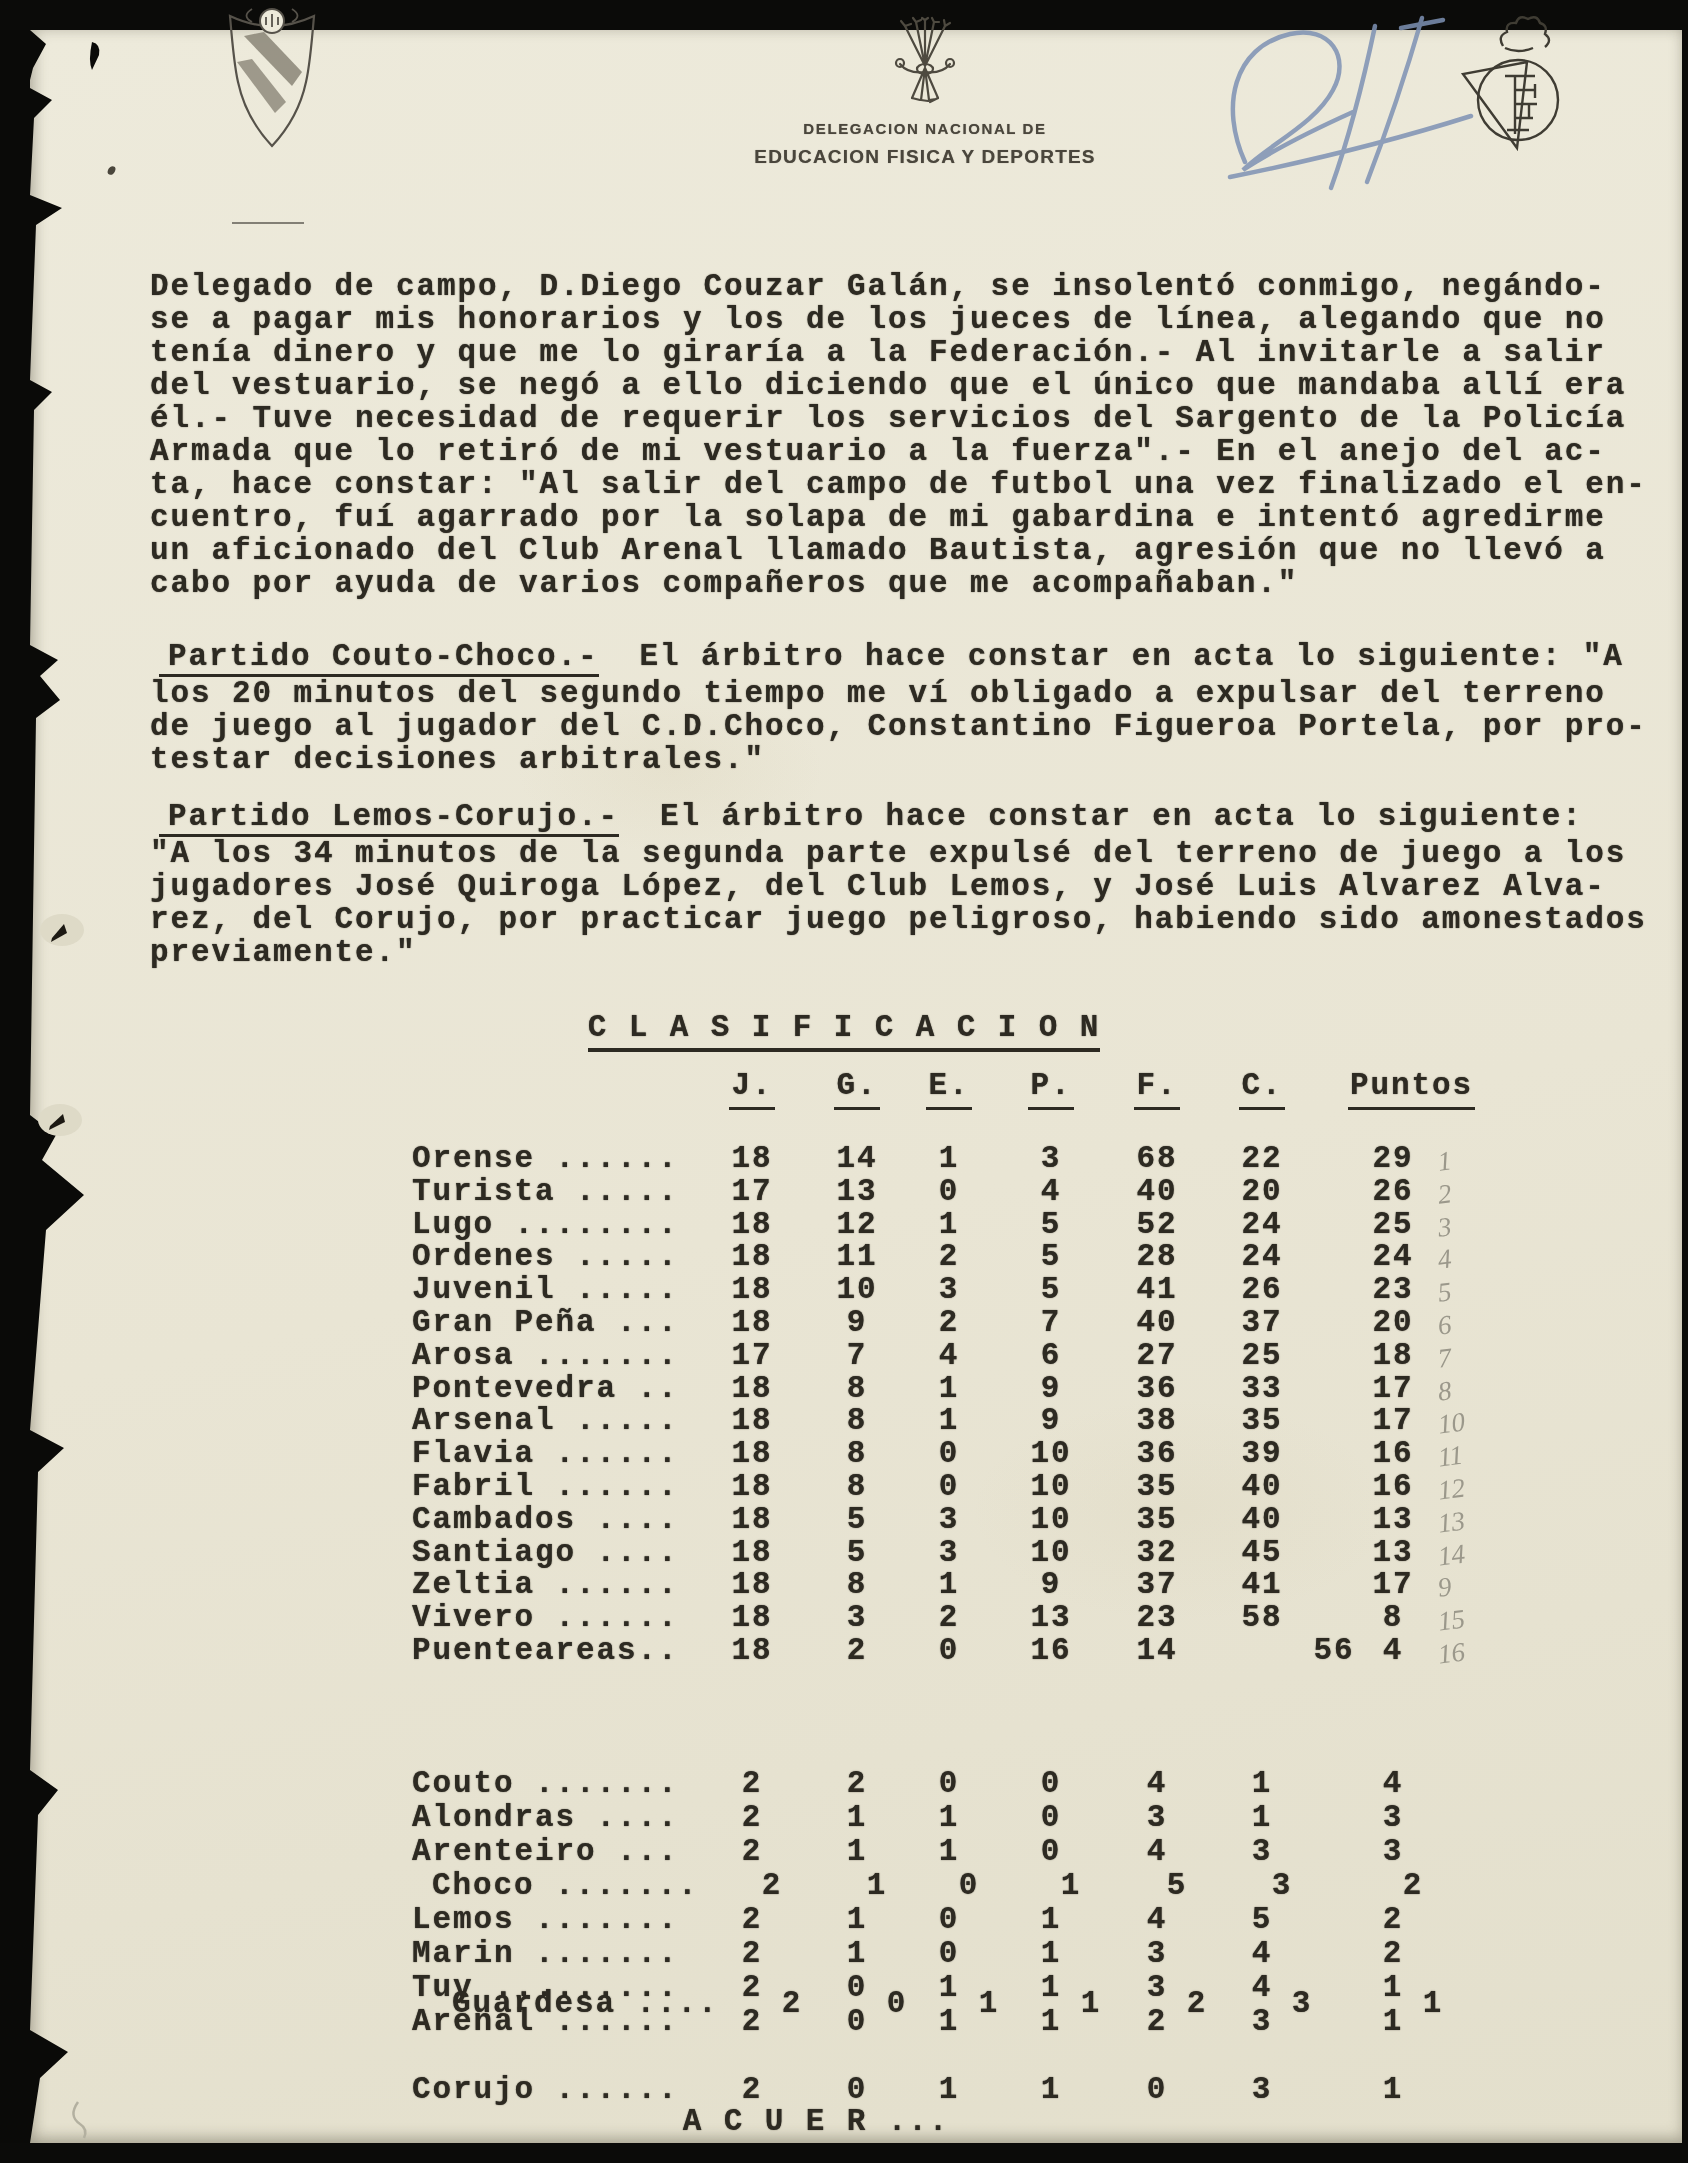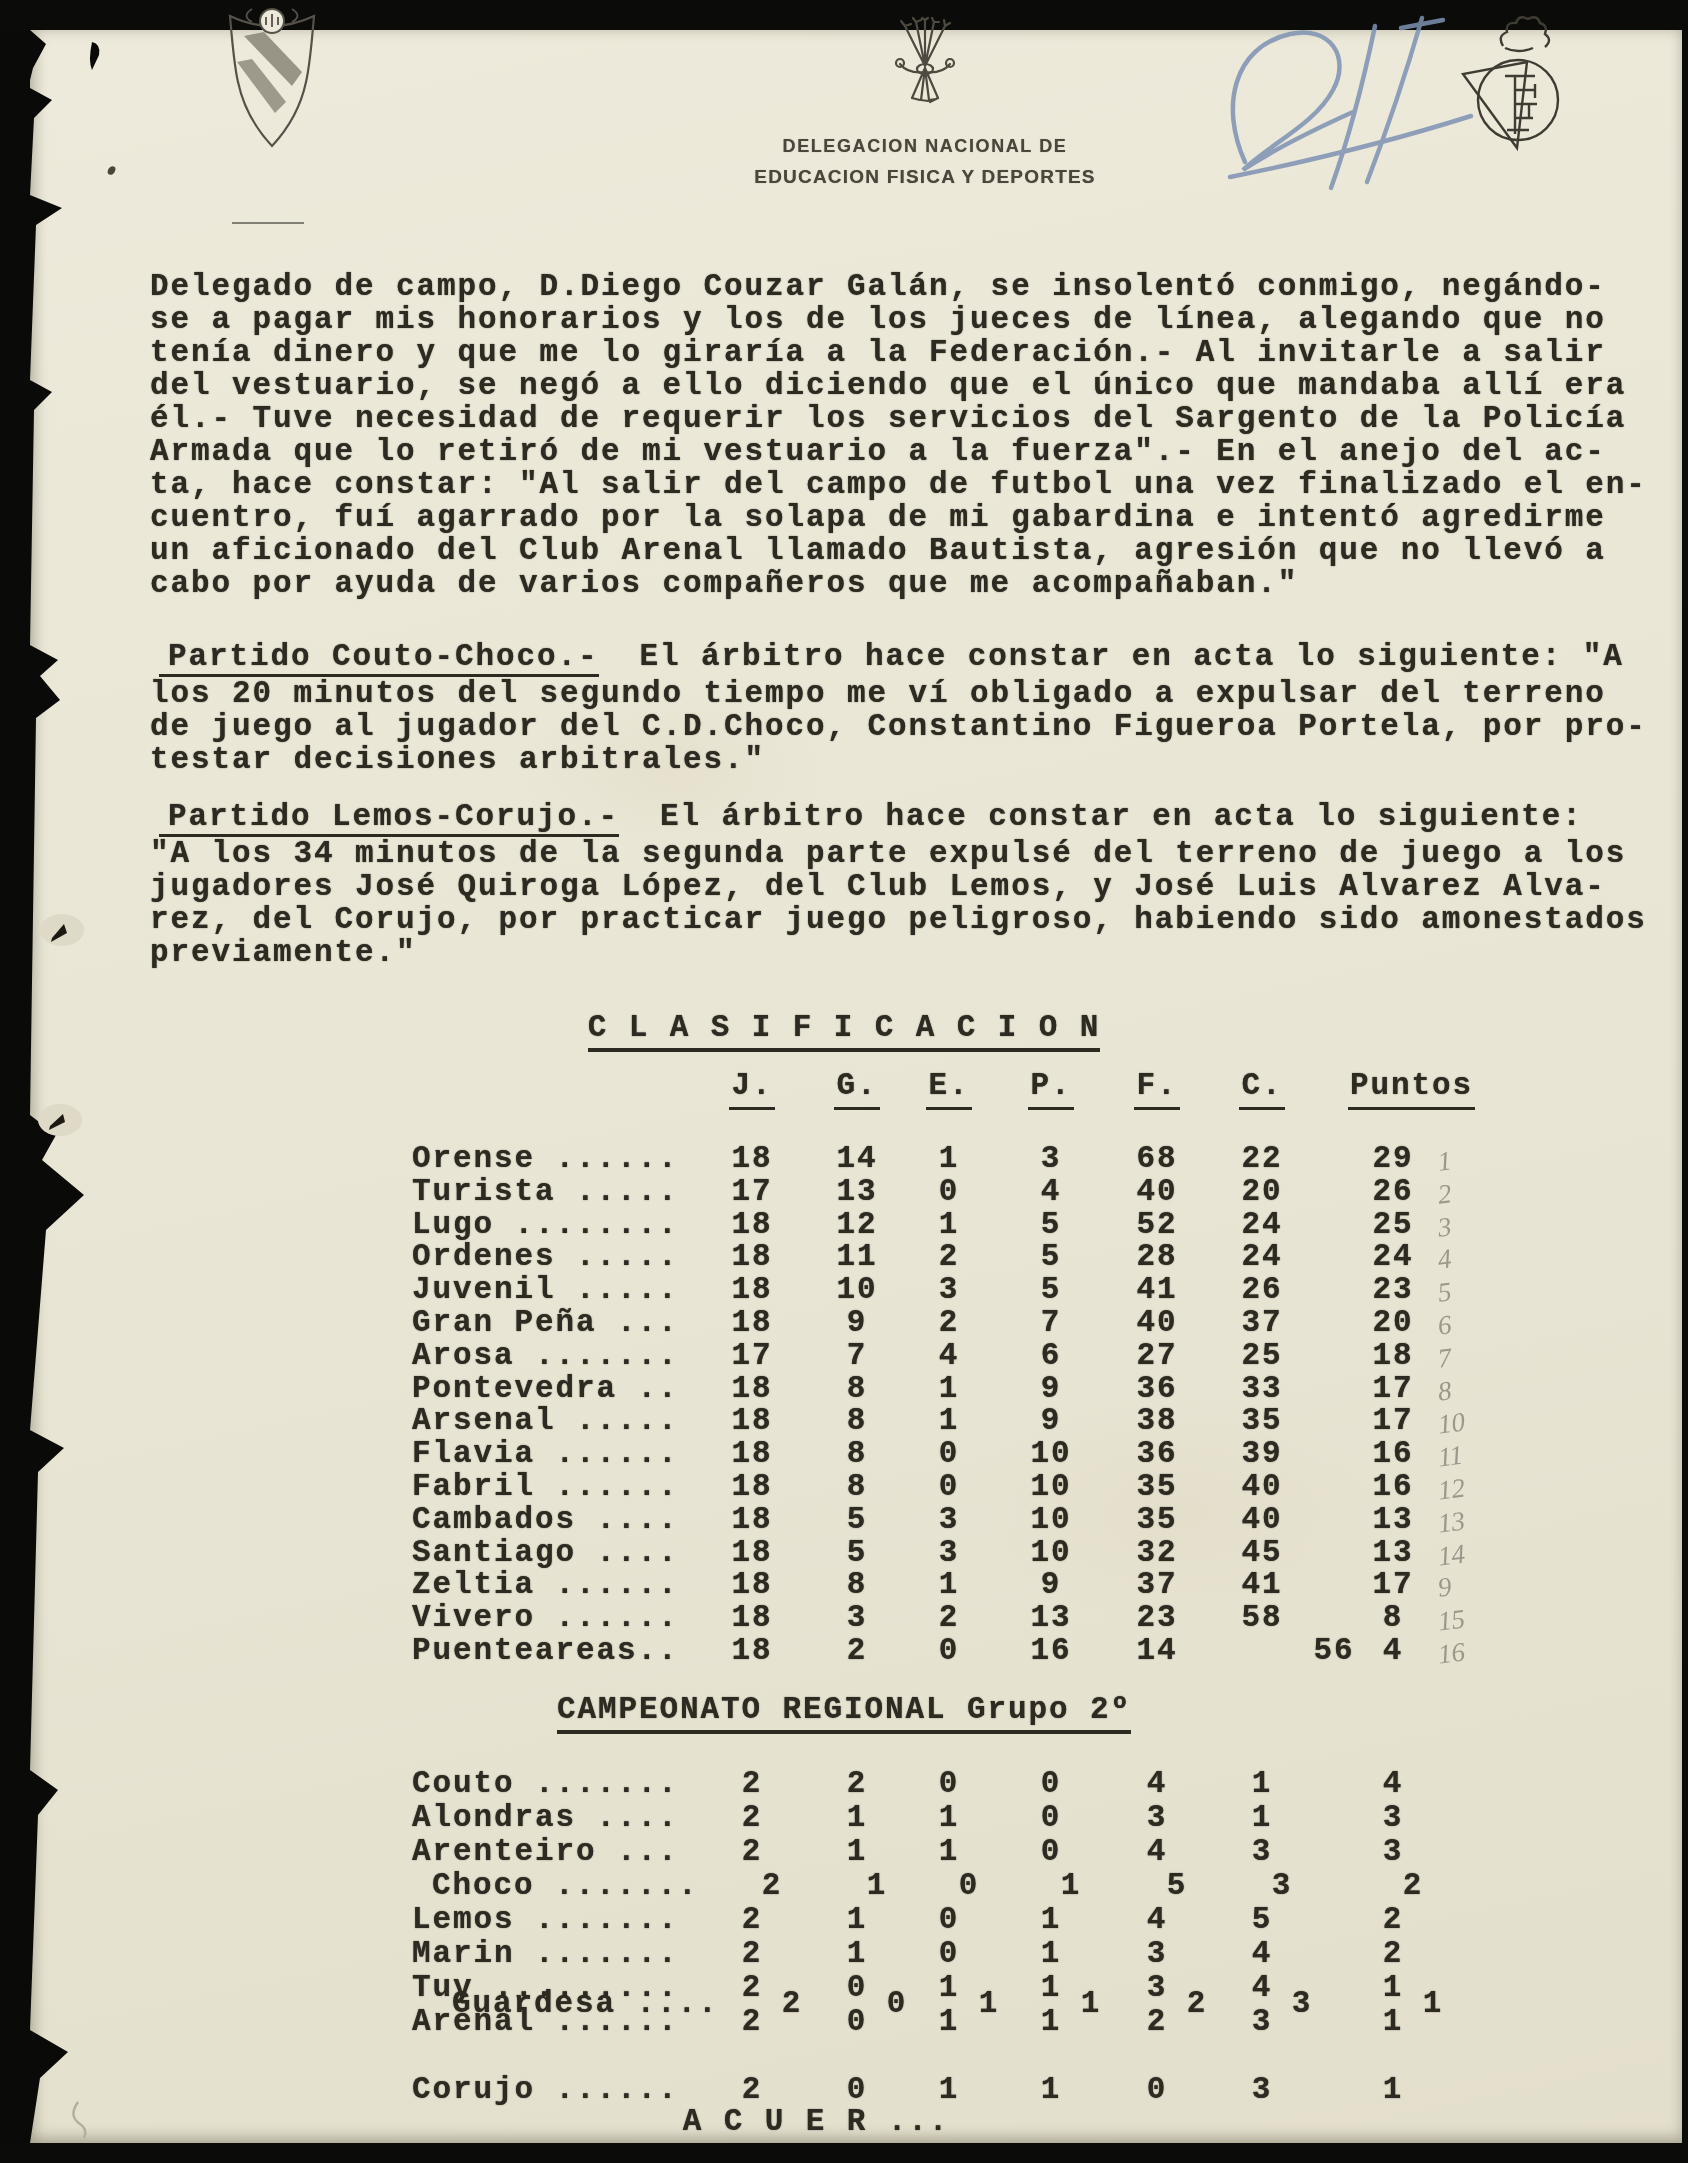--- a/index.html
+++ b/index.html
@@ -76,21 +76,21 @@
       <path d="M37,50 L24,80 M37,50 L33,82 M37,50 L41,82 M37,50 L50,80"></path>
       <path d="M24,80 l8,2 M33,82 l7,1 M41,82 l7,-1 M50,80 l-8,4"></path>
       <path d="M12,46 q8,10 25,8 q17,2 25,-8"></path>
       <circle cx="12" cy="45" r="4"></circle>
       <circle cx="62" cy="45" r="4"></circle>
       <ellipse cx="37" cy="51" rx="8" ry="5"></ellipse>
     </g>
   </svg>
 
   <div class="abs org" style="left:740px;top:120px;width:370px;text-align:center;">
-    <div style="font-size:18px;letter-spacing:1.6px;margin-top:16px;">DELEGACION NACIONAL DE</div>
+    <div style="font-size:15px;letter-spacing:1.6px;">DELEGACION NACIONAL DE</div>
     <div style="font-size:19px;letter-spacing:1.2px;margin-top:9px;">EDUCACION FISICA Y DEPORTES</div>
   </div>
 
   <svg style="left:1215px;top:12px" width="270" height="190" viewBox="0 0 270 190">
     <g stroke="#7e92b4" stroke-width="4.5" fill="none" stroke-linecap="round" opacity="0.85">
       <path d="M30,150 C5,95 18,35 75,22 C115,13 136,45 118,78 C100,112 55,132 28,158 C55,140 98,118 138,100"></path>
       <path d="M160,14 C150,62 136,120 116,176"></path>
       <path d="M207,6 C192,58 172,118 152,170"></path>
       <path d="M186,16 L228,8"></path>
       <path d="M15,165 C90,150 180,128 256,104"></path>
@@ -295,23 +295,20 @@
         <span class="tcell" style="left: 812px;">2</span>
         <span class="tcell" style="left: 904px;">0</span>
         <span class="tcell" style="left: 1006px;">16</span>
         <span class="tcell" style="left: 1112px;">14</span>
         <span class="tcell" style="left: 1289px;">56</span>
         <span class="tcell" style="left: 1348px;">4</span>
         <span class="rank">16</span>
       </div>
     </div>
 
-  <div class="title-row tw" style="top:1692px;">
-    <span class="u2">CAMPEONATO REGIONAL  Grupo 2º</span>
-  </div>
   <div class="abs" style="left:0;top:0;">
       <div class="trow tw" style="top: 1766px;">
         <span class="tname">Couto .......</span>
         <span class="tcell" style="left: 707px;">2</span>
         <span class="tcell" style="left: 812px;">2</span>
         <span class="tcell" style="left: 904px;">0</span>
         <span class="tcell" style="left: 1006px;">0</span>
         <span class="tcell" style="left: 1112px;">4</span>
         <span class="tcell" style="left: 1217px;">1</span>
         <span class="tcell" style="left: 1348px;">4</span>

